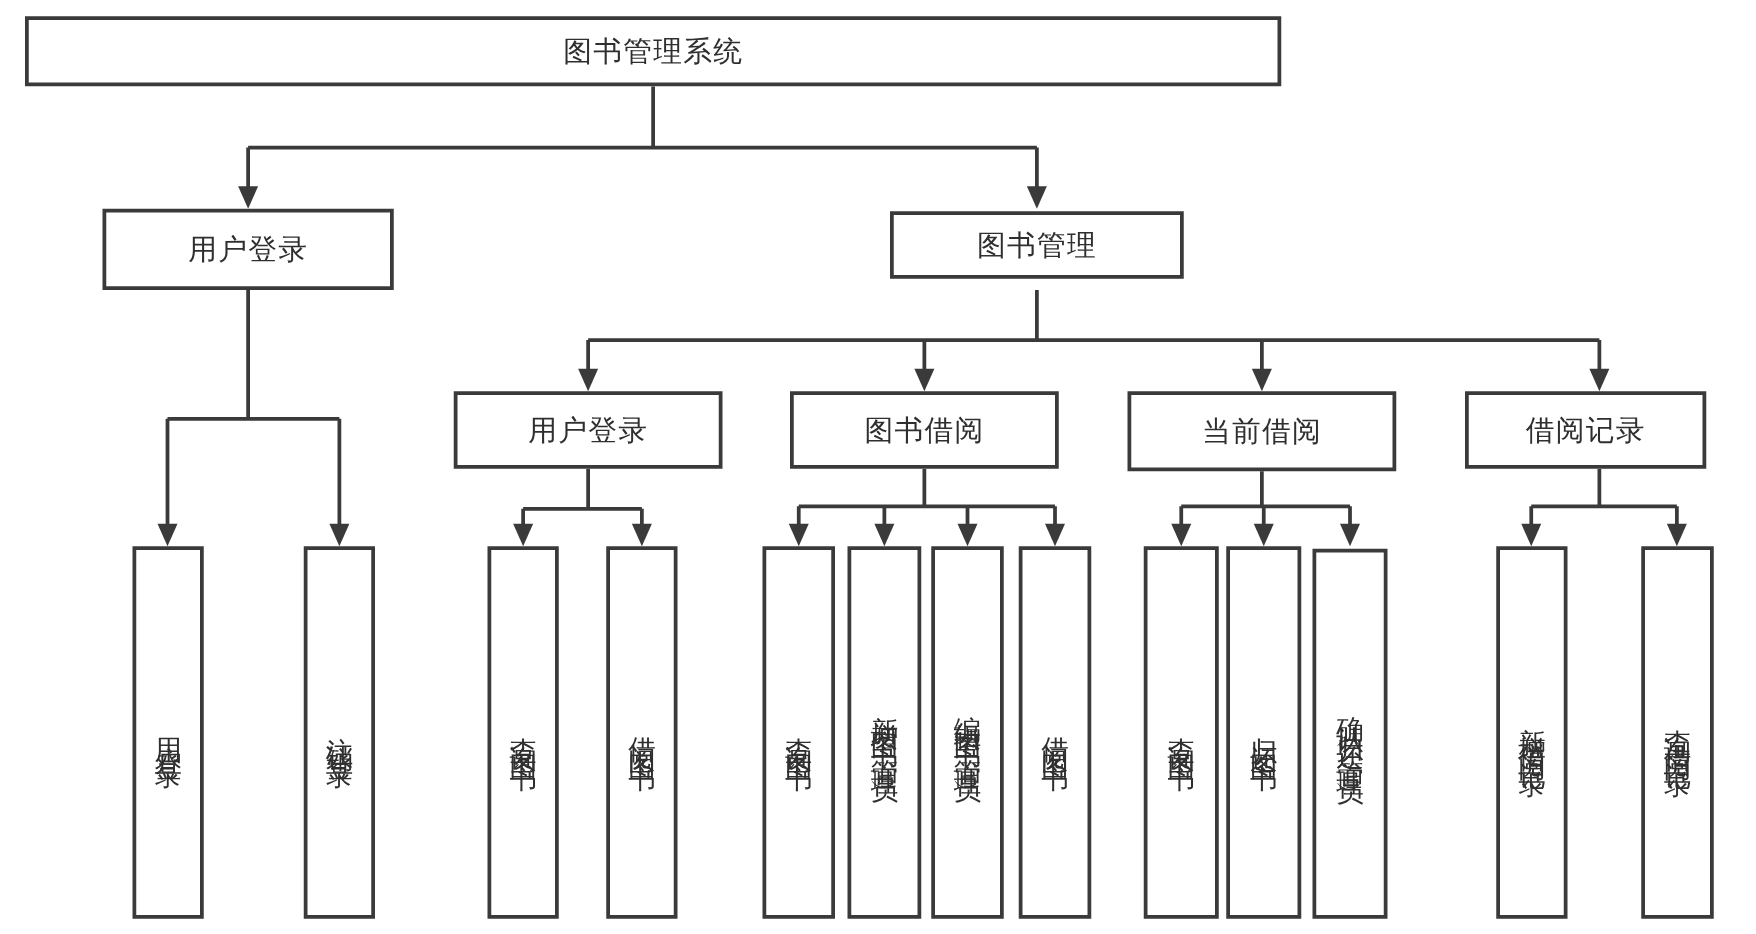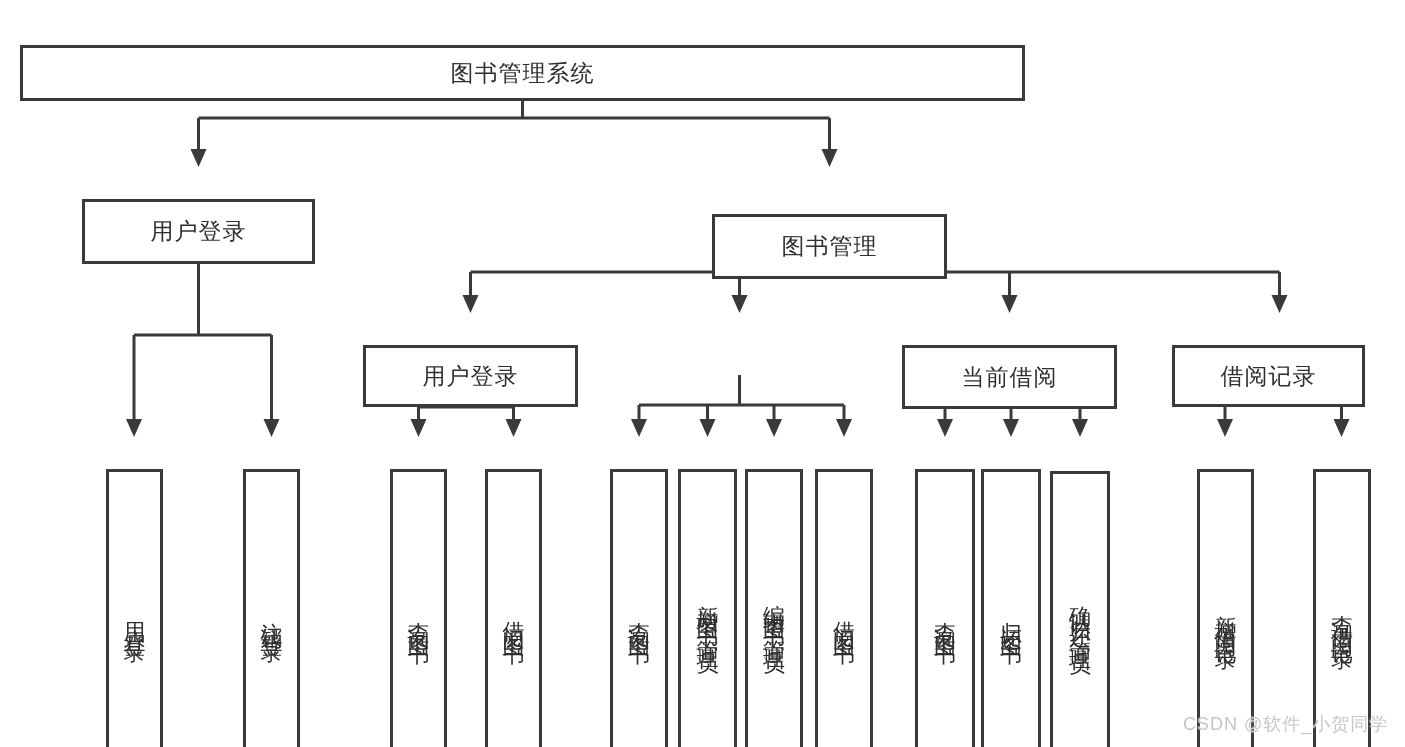--- a/index.html
+++ b/index.html
@@ -5,21 +5,20 @@
   html,body { margin:0; padding:0; background:#ffffff; }
   .stage {
     position:relative; width:1405px; height:747px; background:#ffffff;
     font-family:"Liberation Sans","DejaVu Sans",sans-serif; overflow:hidden;
   }
   .links { position:absolute; left:0; top:0; width:1405px; height:747px; }
   .box {
     position:absolute; box-sizing:border-box; background:#ffffff;
     border:3px solid #3a3a3a; display:flex; align-items:center; justify-content:center;
     color:#2f2f2f;
-    margin-top:32px;
   }
   .box.h .lbl { font-size:23px; letter-spacing:1px; white-space:nowrap; }
   .box.v .lbl {
     writing-mode:vertical-rl; text-orientation:mixed;
     font-size:22px; line-height:1.1; letter-spacing:7px; white-space:nowrap;
   }
   .watermark {
     position:absolute; left:1183px; top:712px; z-index:5;
     font-size:18px; color:#c6c6c6; letter-spacing:1px; white-space:nowrap;
     text-shadow:0 0 2px #ffffff;
@@ -55,26 +54,29 @@
       </g>
   </svg>
 
   <div class="box h" style="left:20px;top:13px;width:1005px;height:56px">
     <span class="lbl">图书管理系统</span>
   </div>
 
   <div class="box h" style="left:82px;top:167px;width:233px;height:65px">
     <span class="lbl">用户登录</span>
   </div>
-  <div class="box h" style="left:712px;top:182px;width:235px;height:65px">
+  <div class="box h" style="left:712px;top:169px;width:235px;height:54px">
     <span class="lbl">图书管理</span>
   </div>
 
   <div class="box h" style="left:363px;top:313px;width:215px;height:62px">
     <span class="lbl">用户登录</span>
+  </div>
+  <div class="box h" style="left:632px;top:313px;width:215px;height:62px">
+    <span class="lbl">图书借阅</span>
   </div>
   <div class="box h" style="left:902px;top:313px;width:215px;height:64px">
     <span class="lbl">当前借阅</span>
   </div>
   <div class="box h" style="left:1172px;top:313px;width:193px;height:62px">
     <span class="lbl">借阅记录</span>
   </div>
 
   <div class="box v" style="left:106px;top:437px;width:57px;height:298px">
     <span class="lbl">用户登录</span>
@@ -113,14 +115,13 @@
     <span class="lbl">确认归还（管理员）</span>
   </div>
 
   <div class="box v" style="left:1197px;top:437px;width:57px;height:298px">
     <span class="lbl">新增借阅记录</span>
   </div>
   <div class="box v" style="left:1313px;top:437px;width:58px;height:298px">
     <span class="lbl">查询借阅记录</span>
   </div>
 
-  <div class="watermark">CSDN @软件_小贺同学</div>
 </div>
 
 </body></html>

